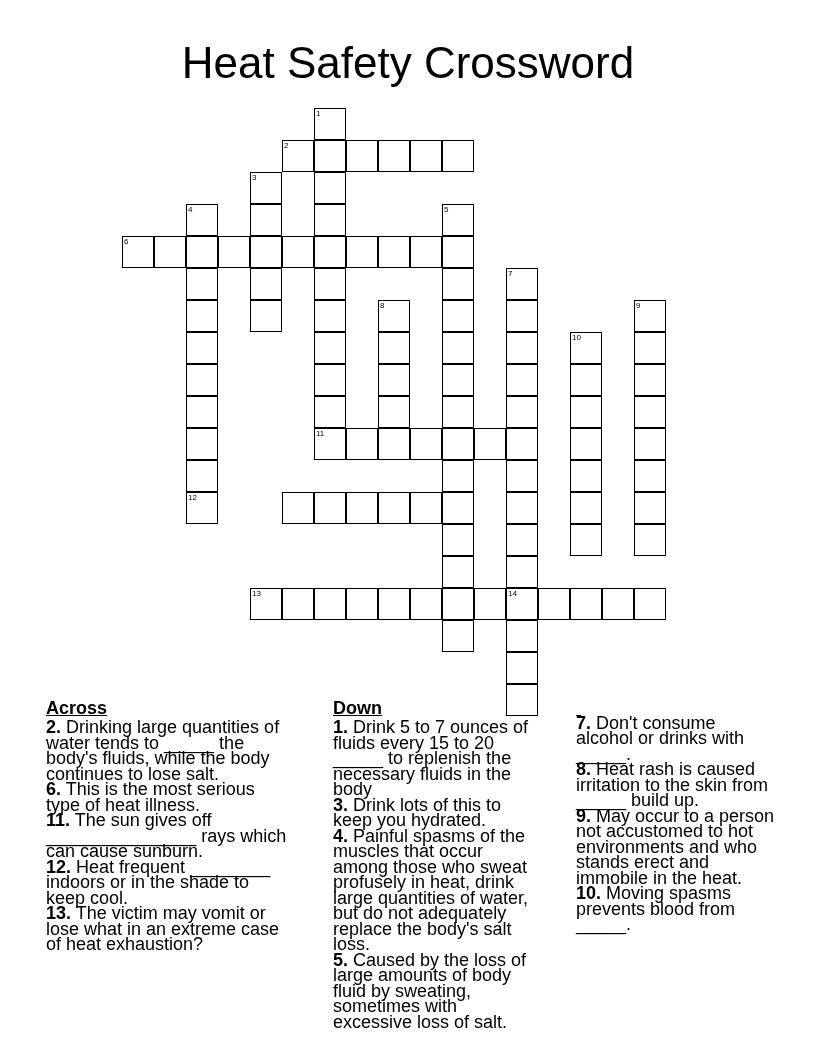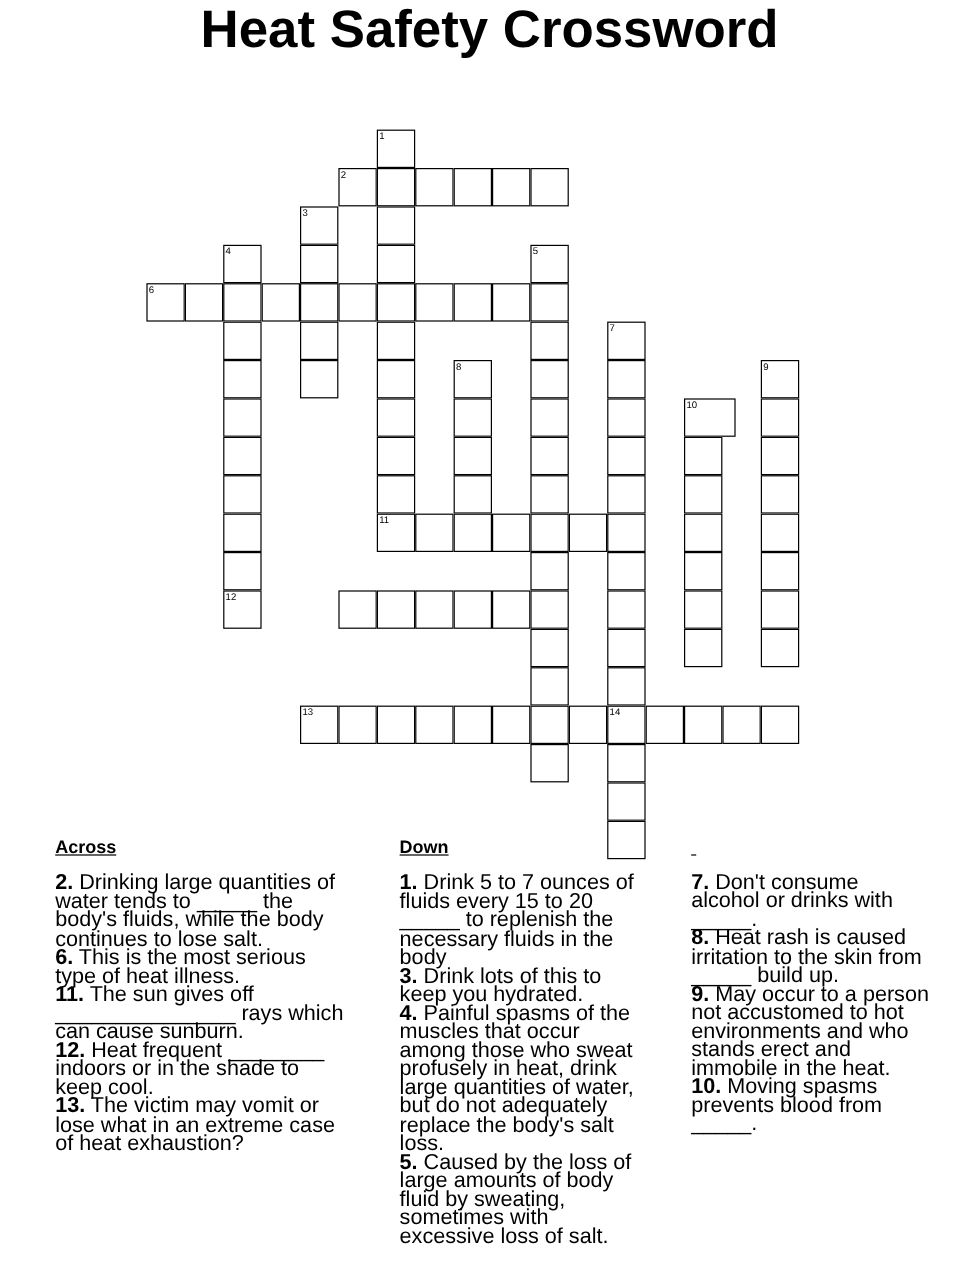--- a/index.html
+++ b/index.html
@@ -16,23 +16,24 @@
     overflow: hidden;
   }
   #page {
     position: relative;
     width: 816px;
     height: 1056px;
   }
   #title {
     text-align: center;
     font-size: 44px;
-    font-weight: bold;
+    font-weight: normal;
     letter-spacing: 0px;
     margin: 0;
+    padding-top: 38px;
     font-family: "Liberation Sans", sans-serif;
   }
   #grid-wrap {
     position: absolute;
     left: 0;
     top: 108px;
     width: 816px;
     height: 580px;
   }
   #grid {
@@ -66,24 +67,24 @@
     gap: 0px;
   }
   .clue-col {
     width: 243px;
     padding-right: 0px;
     box-sizing: border-box;
   }
   .col2 { padding-left: 44px; }
   .col3 { padding-left: 44px; }
   .clue-head {
-    font-size: 15px;
+    font-size: 18px;
     font-weight: bold;
     text-decoration: underline;
-    margin-bottom: 13px;
+    margin-bottom: 1px;
     font-family: "Liberation Sans", sans-serif;
   }
   .clue {
     font-size: 18px;
     line-height: 15.5px;
     font-family: "Liberation Sans", sans-serif;
     margin: 0;
   }
   .clue b { font-weight: bold; }
   .spacer-head { height: 16.5px; }
@@ -149,21 +150,21 @@
         <div class="cell" style="left: 384px; top: 192px; width: 32px; height: 32px;"></div>
         <div class="cell" style="left: 448px; top: 192px; width: 32px; height: 32px;"></div>
         <div class="cell" style="left: 576px; top: 192px; width: 32px; height: 32px;">
           <span class="cellnum">9</span>
         </div>
         <div class="cell" style="left: 128px; top: 224px; width: 32px; height: 32px;"></div>
         <div class="cell" style="left: 256px; top: 224px; width: 32px; height: 32px;"></div>
         <div class="cell" style="left: 320px; top: 224px; width: 32px; height: 32px;"></div>
         <div class="cell" style="left: 384px; top: 224px; width: 32px; height: 32px;"></div>
         <div class="cell" style="left: 448px; top: 224px; width: 32px; height: 32px;"></div>
-        <div class="cell" style="left: 512px; top: 224px; width: 43px; height: 32px;">
+        <div class="cell" style="left: 512px; top: 224px; width: 32px; height: 32px;">
           <span class="cellnum">10</span>
         </div>
         <div class="cell" style="left: 576px; top: 224px; width: 32px; height: 32px;"></div>
         <div class="cell" style="left: 128px; top: 256px; width: 32px; height: 32px;"></div>
         <div class="cell" style="left: 256px; top: 256px; width: 32px; height: 32px;"></div>
         <div class="cell" style="left: 320px; top: 256px; width: 32px; height: 32px;"></div>
         <div class="cell" style="left: 384px; top: 256px; width: 32px; height: 32px;"></div>
         <div class="cell" style="left: 448px; top: 256px; width: 32px; height: 32px;"></div>
         <div class="cell" style="left: 512px; top: 256px; width: 32px; height: 32px;"></div>
         <div class="cell" style="left: 576px; top: 256px; width: 32px; height: 32px;"></div>

